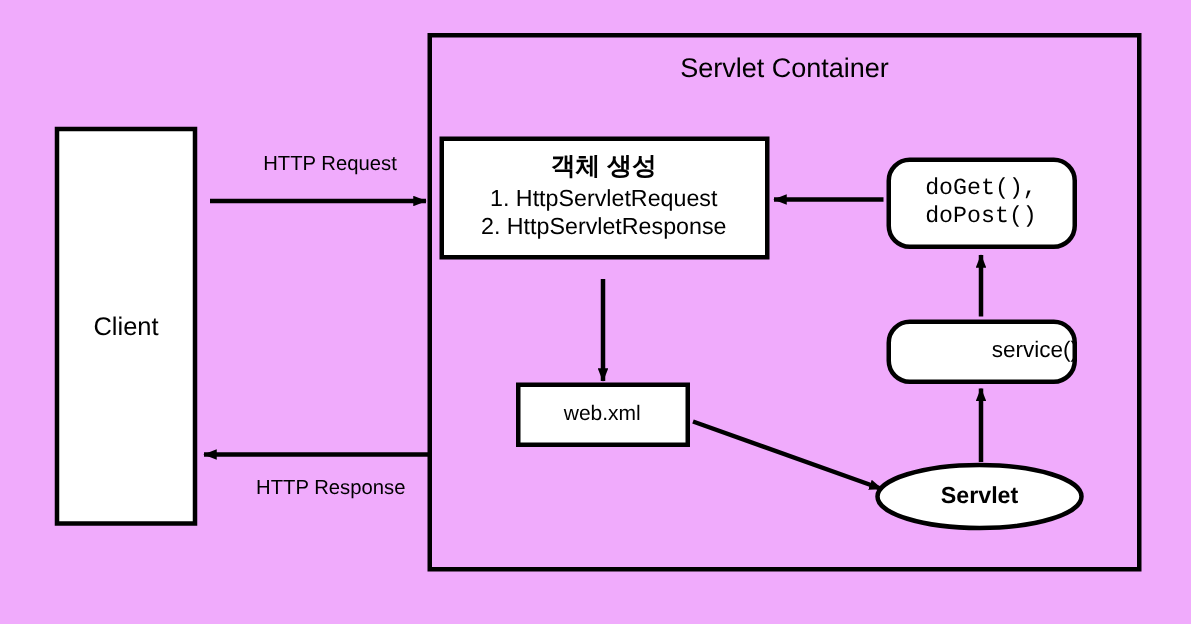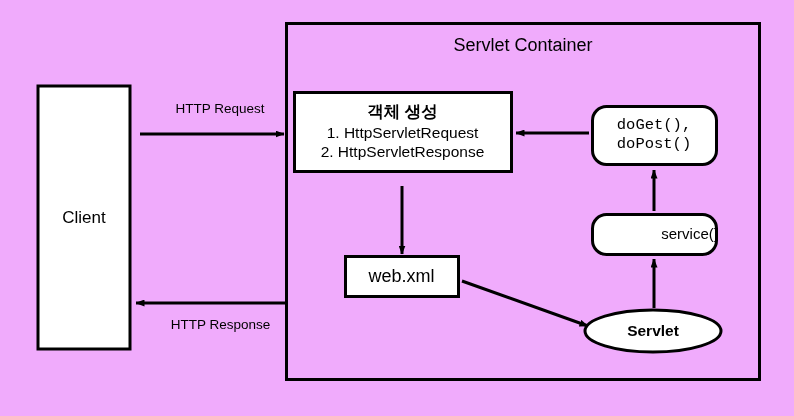--- a/index.html
+++ b/index.html
@@ -57,21 +57,21 @@
     font-size: 15.5px;
     flex-direction: column;
   }
   #creation-text .title-line {
     font-weight: bold;
     font-size: 16.5px;
     margin-bottom: 1px;
   }
   #webxml-text {
     left: 344px; top: 255px; width: 115px; height: 42px;
-    font-size: 18px;
+    font-size: 14px;
   }
   #doget-text {
     left: 591px; top: 105px; width: 126px; height: 60px;
     font-size: 15.5px;
     flex-direction: column;
     font-family: Liberation Mono, monospace;
   }
   #service-text {
     left: 591px; top: 213px; width: 126px; height: 42px;
     font-size: 15px;

